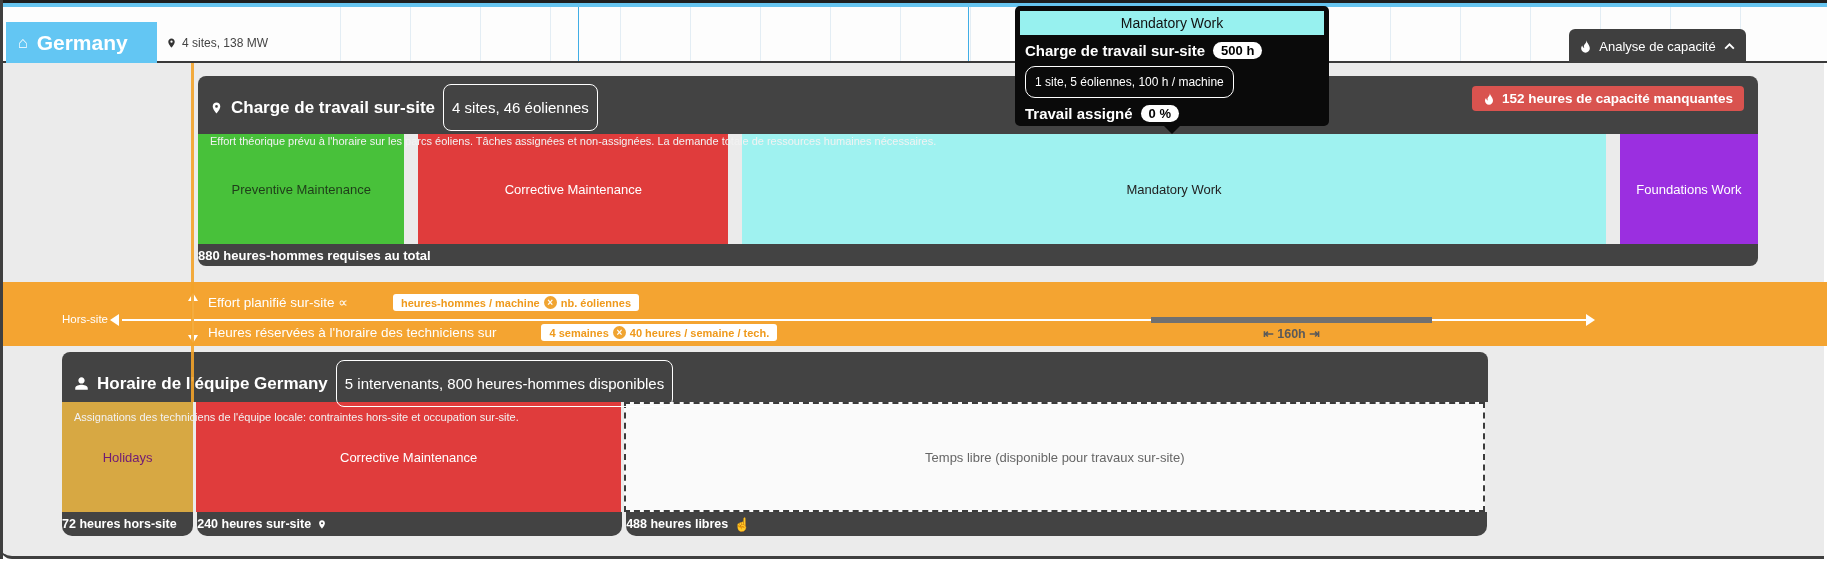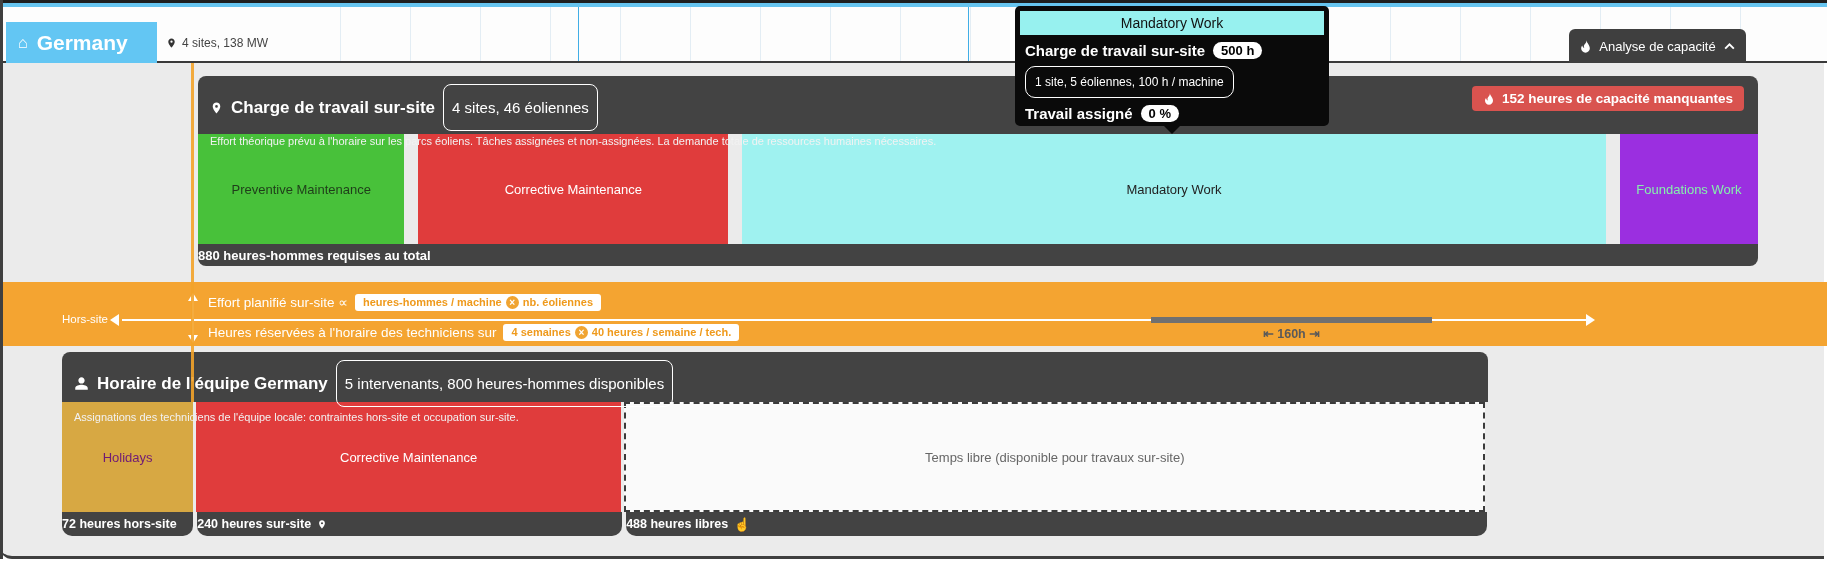--- a/index.html
+++ b/index.html
@@ -74,21 +74,21 @@
   .arrow-right{position:absolute;left:1586px;top:314px;width:0;height:0;
                border:6px solid transparent;border-left:9px solid #fff;border-right:0;}
   .v-line{position:absolute;left:192px;top:300px;width:2px;height:36px;background:#fff;}
   .arrow-up{position:absolute;left:188px;top:293px;width:0;height:0;
             border:5px solid transparent;border-bottom:8px solid #fff;border-top:0;}
   .arrow-down{position:absolute;left:188px;top:335px;width:0;height:0;
               border:5px solid transparent;border-top:8px solid #fff;border-bottom:0;}
   .flow-row{position:absolute;left:208px;display:flex;align-items:center;gap:7px;color:#fff;
             font-size:13.5px;height:20px;white-space:nowrap;}
   .formula-pill{background:#fff;border-radius:3px;color:#ef9a1c;font-size:11px;font-weight:bold;
-                padding:2px 8px;display:flex;align-items:center;gap:4px;}
+                padding:2px 8px;display:flex;align-items:flex-end;gap:4px;margin-left:38px;}
   .mult{display:inline-block;width:13px;height:13px;border-radius:50%;background:#f0a431;color:#fff;
         font-size:10px;line-height:13px;text-align:center;font-weight:bold;}
   .mult::before{content:"×";}
   .span-bar{position:absolute;left:1151px;top:317px;width:281px;height:6px;background:#707070;}
   .span-label{position:absolute;left:1151px;top:326px;width:281px;text-align:center;color:#5a5a5a;
               font-size:12.5px;font-weight:bold;}
   .rng::before{content:"⇤ ";} .rng2::after{content:" ⇥";}
 
   .v-connector{position:absolute;left:191px;top:63px;width:3px;height:339px;
                background:rgba(243,163,42,0.9);z-index:5;}
@@ -164,21 +164,21 @@
     <div class="bar">
       <div class="seg" style="width: 13.6%; background-color: rgb(72, 193, 58); color: rgb(31, 61, 26);">
         <span>Preventive Maintenance</span>
       </div>
       <div class="seg" style="width: 20.4%; background-color: rgb(224, 60, 60); color: rgb(255, 255, 255);">
         <span>Corrective Maintenance</span>
       </div>
       <div class="seg" style="width: 56.9%; background-color: rgb(159, 242, 240); color: rgb(34, 34, 34);">
         <span>Mandatory Work</span>
       </div>
-      <div class="seg" style="width: 9.1%; background-color: rgb(155, 47, 224); color: #86efac; justify-content: center;">
+      <div class="seg" style="width: 9.1%; background-color: rgb(155, 47, 224); color: #ffffff; justify-content: center;">
         <span>Foundations Work</span>
       </div>
     </div>
     <div class="p-footer">
       <span>880 heures-hommes requises au total</span>
     </div>
   </div>
 
   <div class="flow-band">
     <span class="flow-label" style="left:62px;top:313px;position:fixed;">Hors-site</span>

